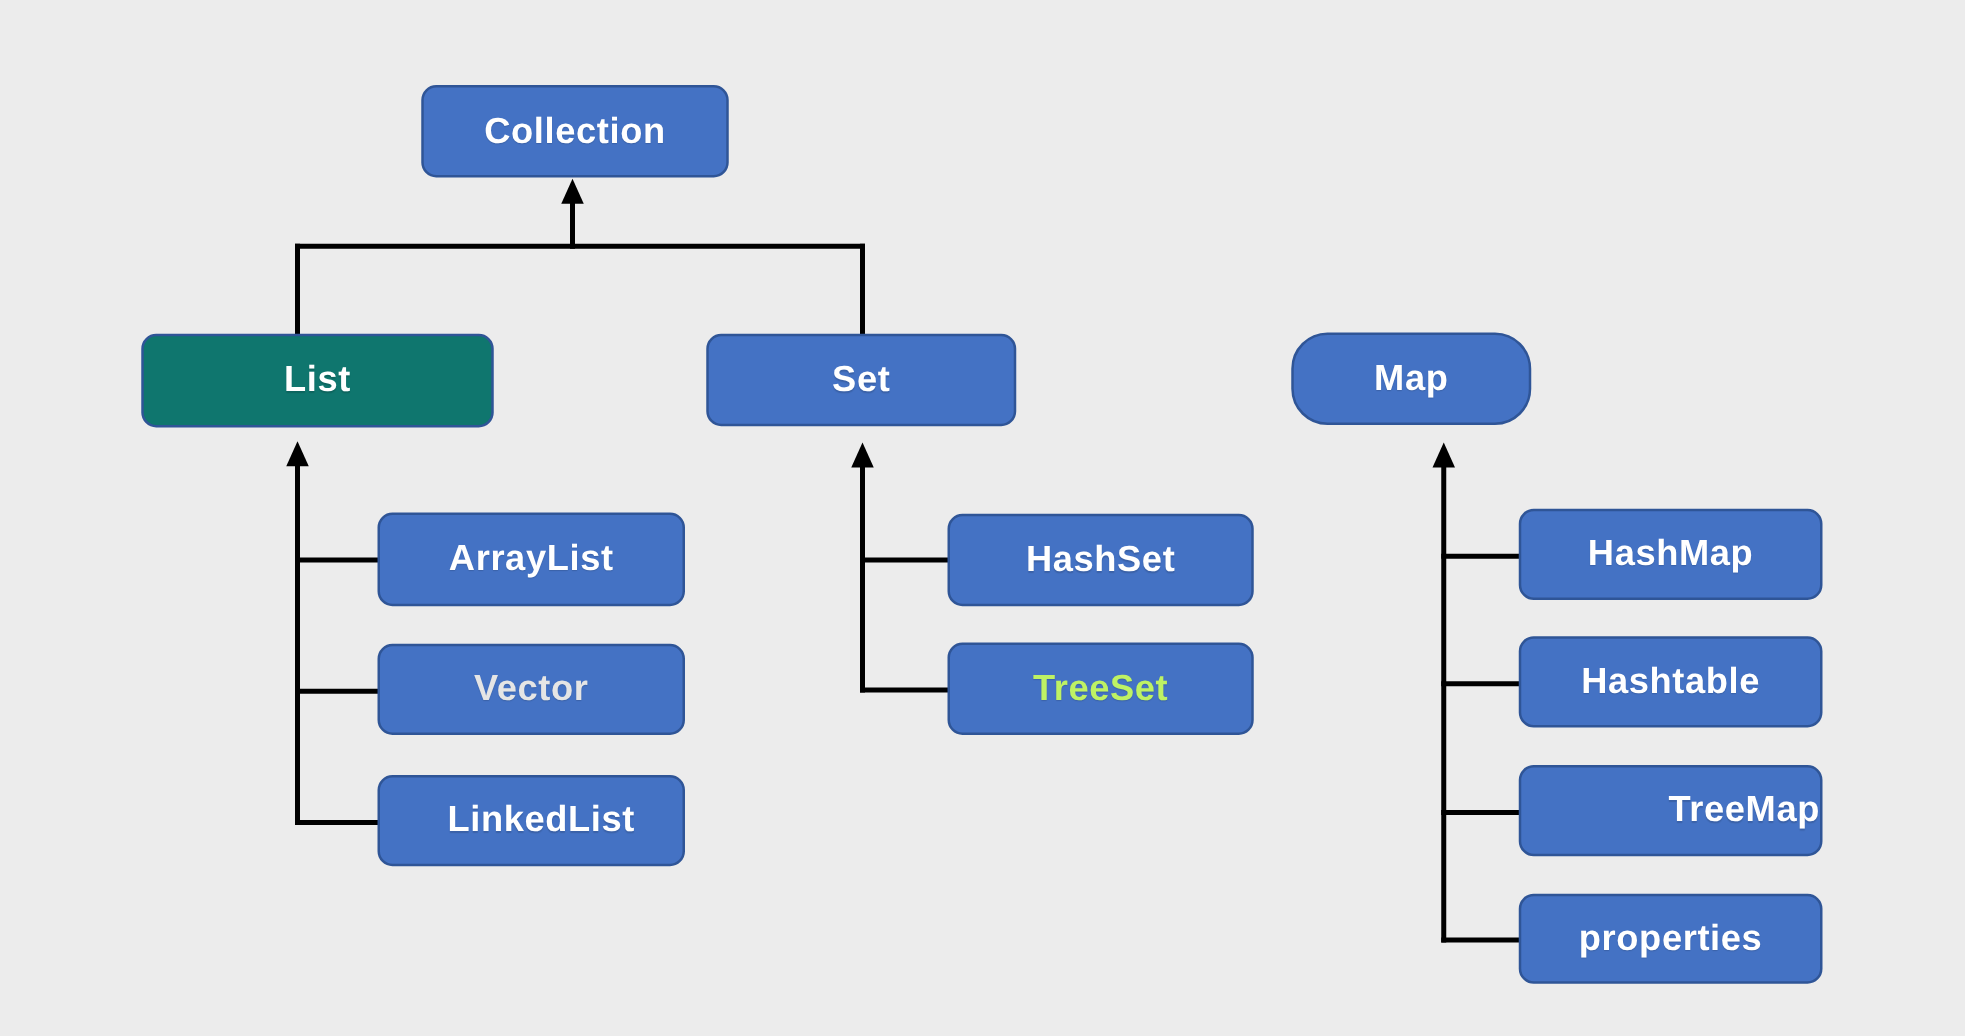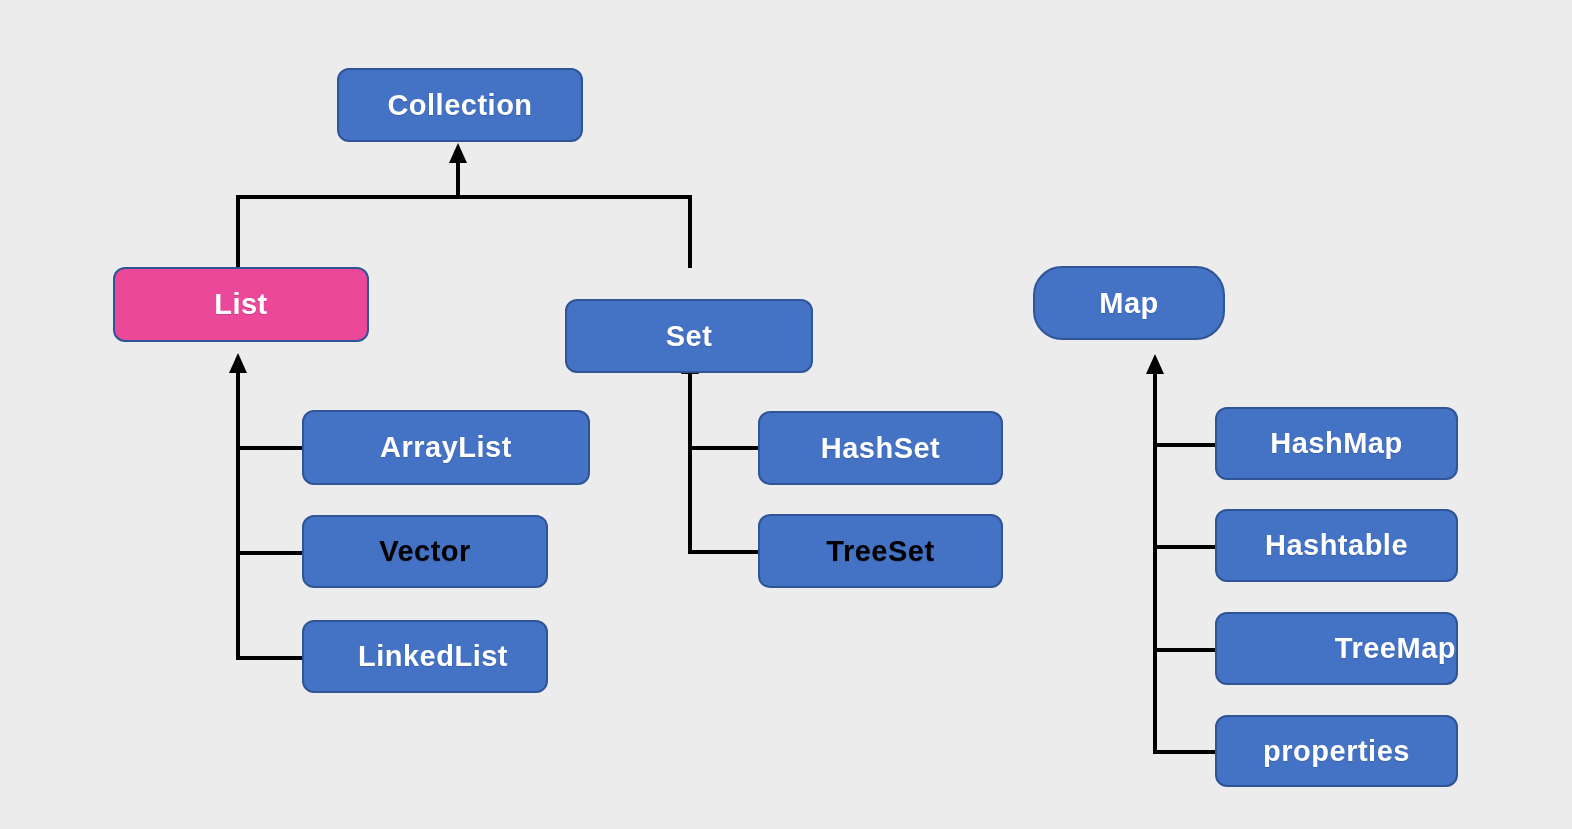--- a/index.html
+++ b/index.html
@@ -63,42 +63,42 @@
       <polygon points="238,353 229,373 247,373" fill="#000000"></polygon>
       <line x1="690" y1="554" x2="690" y2="372" stroke="#000000" stroke-width="4"></line>
       <polygon points="690,354 681,374 699,374" fill="#000000"></polygon>
       <line x1="1155" y1="754" x2="1155" y2="372" stroke="#000000" stroke-width="4"></line>
       <polygon points="1155,354 1146,374 1164,374" fill="#000000"></polygon>
     </svg>
   <div id="node-layer">
       <div class="node" style="left: 337px; top: 68px; width: 246px; height: 74px; background: rgb(68, 114, 196); border-color: rgb(47, 85, 151); color: rgb(255, 255, 255); border-radius: 12px;">
         <span class="node-label">Collection</span>
       </div>
-      <div class="node" style="left: 113px; top: 267px; width: 256px; height: 75px; background: #ec4899; border-color: rgb(47, 85, 151); color: rgb(255, 255, 255);">
+      <div class="node" style="left: 113px; top: 267px; width: 282px; height: 75px; background: #0f766e; border-color: rgb(47, 85, 151); color: rgb(255, 255, 255);">
         <span class="node-label">List</span>
       </div>
-      <div class="node" style="left: 565px; top: 267px; width: 248px; height: 74px; background: rgb(68, 114, 196); border-color: rgb(47, 85, 151); color: rgb(255, 255, 255); margin-top: 32px;">
+      <div class="node" style="left: 565px; top: 267px; width: 248px; height: 74px; background: rgb(68, 114, 196); border-color: rgb(47, 85, 151); color: rgb(255, 255, 255);">
         <span class="node-label">Set</span>
       </div>
       <div class="node" style="left: 1033px; top: 266px; width: 192px; height: 74px; background: rgb(68, 114, 196); border-color: rgb(47, 85, 151); color: rgb(255, 255, 255); border-radius: 29px;">
         <span class="node-label">Map</span>
       </div>
-      <div class="node" style="left: 302px; top: 410px; width: 288px; height: 75px; background: rgb(68, 114, 196); border-color: rgb(47, 85, 151); color: rgb(255, 255, 255);">
+      <div class="node" style="left: 302px; top: 410px; width: 246px; height: 75px; background: rgb(68, 114, 196); border-color: rgb(47, 85, 151); color: rgb(255, 255, 255);">
         <span class="node-label">ArrayList</span>
       </div>
-      <div class="node" style="left: 302px; top: 515px; width: 246px; height: 73px; background: rgb(68, 114, 196); border-color: rgb(47, 85, 151); color: #000000;">
+      <div class="node" style="left: 302px; top: 515px; width: 246px; height: 73px; background: rgb(68, 114, 196); border-color: rgb(47, 85, 151); color: #e5e5e5;">
         <span class="node-label">Vector</span>
       </div>
       <div class="node" style="left: 302px; top: 620px; width: 246px; height: 73px; background: rgb(68, 114, 196); border-color: rgb(47, 85, 151); color: rgb(255, 255, 255); padding-left: 16px;">
         <span class="node-label">LinkedList</span>
       </div>
       <div class="node" style="left: 758px; top: 411px; width: 245px; height: 74px; background: rgb(68, 114, 196); border-color: rgb(47, 85, 151); color: rgb(255, 255, 255);">
         <span class="node-label">HashSet</span>
       </div>
-      <div class="node" style="left: 758px; top: 514px; width: 245px; height: 74px; background: rgb(68, 114, 196); border-color: rgb(47, 85, 151); color: #000000;">
+      <div class="node" style="left: 758px; top: 514px; width: 245px; height: 74px; background: rgb(68, 114, 196); border-color: rgb(47, 85, 151); color: #bef264;">
         <span class="node-label">TreeSet</span>
       </div>
       <div class="node" style="left: 1215px; top: 407px; width: 243px; height: 73px; background: rgb(68, 114, 196); border-color: rgb(47, 85, 151); color: rgb(255, 255, 255);">
         <span class="node-label">HashMap</span>
       </div>
       <div class="node" style="left: 1215px; top: 509px; width: 243px; height: 73px; background: rgb(68, 114, 196); border-color: rgb(47, 85, 151); color: rgb(255, 255, 255);">
         <span class="node-label">Hashtable</span>
       </div>
       <div class="node" style="left: 1215px; top: 612px; width: 243px; height: 73px; background: rgb(68, 114, 196); border-color: rgb(47, 85, 151); color: rgb(255, 255, 255); justify-content: flex-end;">
         <span class="node-label">TreeMap</span>

